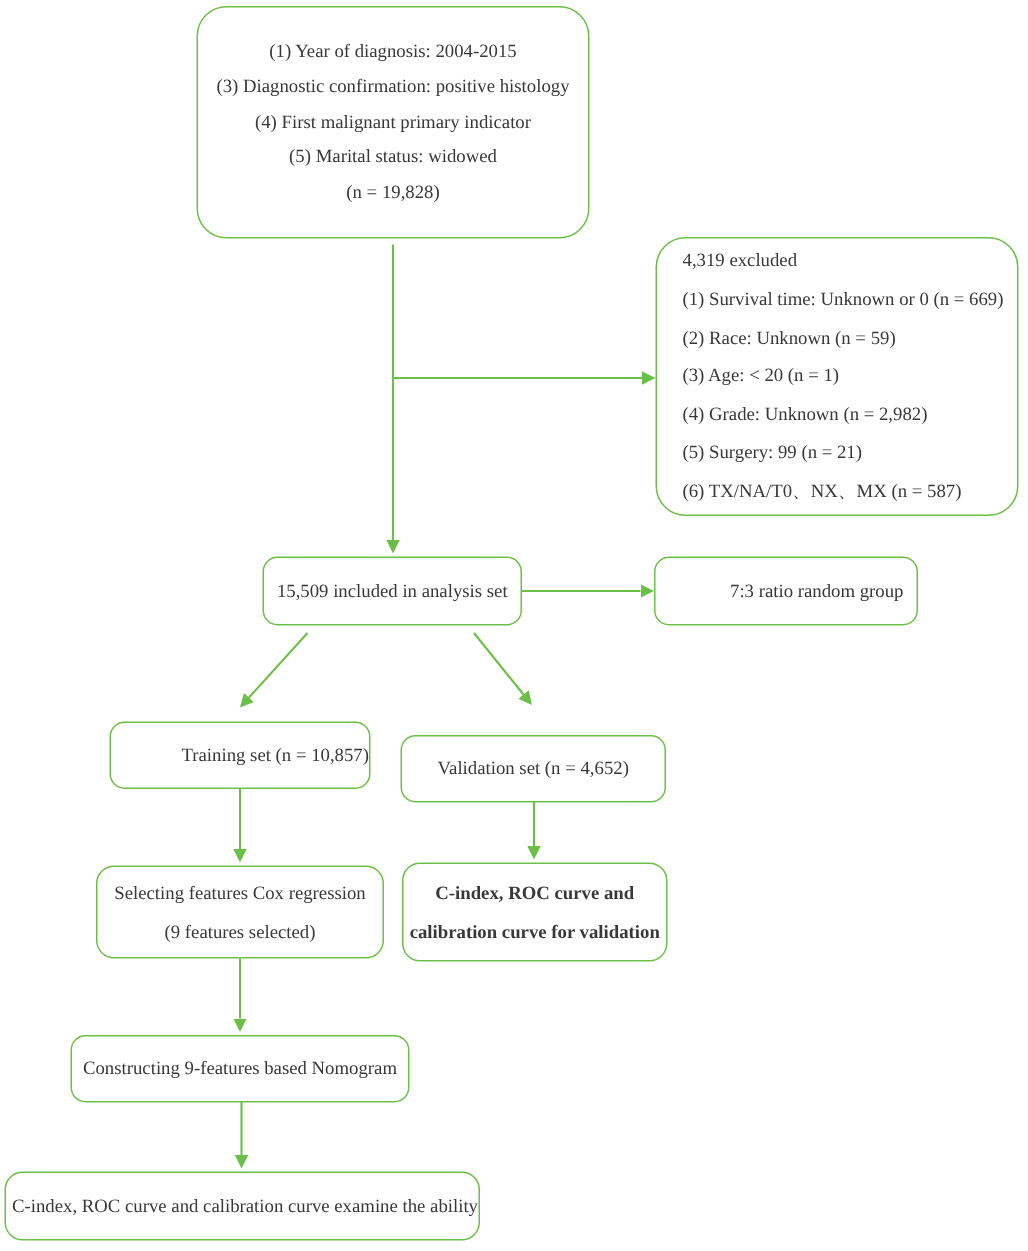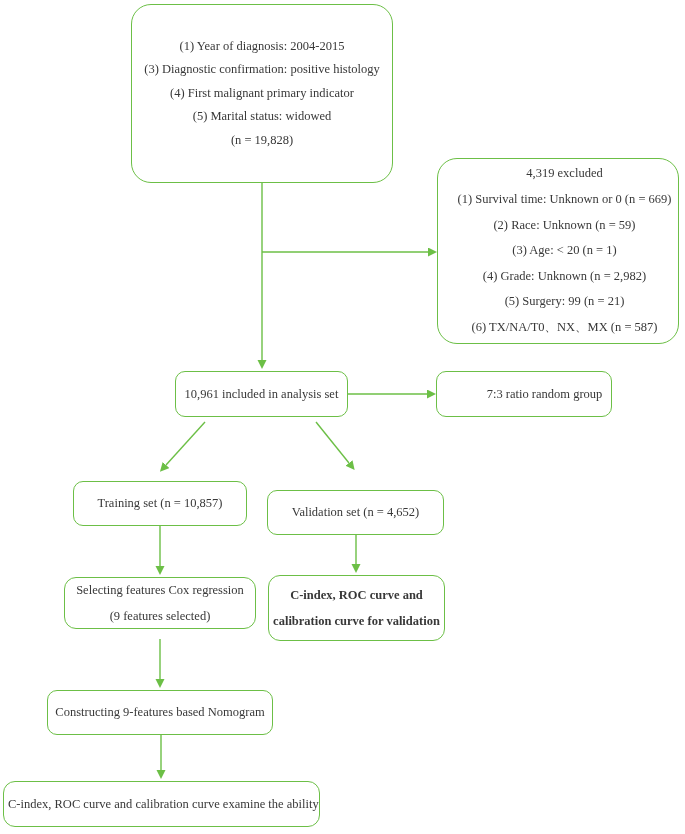--- a/index.html
+++ b/index.html
@@ -16,27 +16,27 @@
   svg.connectors .arrowhead{fill:var(--connector,#6cbf46);}
   .node{
     position:absolute;box-sizing:border-box;
     border:1.8px solid var(--box-border,#6cbf46);
     border-radius:10px;background:#ffffff;
     display:flex;flex-direction:column;justify-content:center;align-items:center;
     text-align:center;font-size:12.5px;line-height:23px;
   }
   .node.left{align-items:flex-start;text-align:left;}
   .nline{width:100%;}
-  #n-criteria{left:131px;top:4px;width:262px;height:179px;border-radius:20px;line-height:23.4px;padding:0 3px;}
-  #n-excluded{left:437px;top:158px;width:242px;height:186px;border-radius:20px;line-height:25.6px;padding:4px 4px 4px 17px;text-align:center;}
+  #n-criteria{left:131px;top:4px;width:262px;height:155px;border-radius:20px;line-height:23.4px;padding:0 3px;}
+  #n-excluded{left:437px;top:158px;width:242px;height:186px;border-radius:20px;line-height:25.6px;padding:4px 4px 4px 17px;}
   #n-analysis{left:175px;top:371px;width:173px;height:46px;}
   #n-ratio{left:436px;top:371px;width:176px;height:46px;padding-left:41px;}
-  #n-training{left:73px;top:481px;width:174px;height:45px;}
+  #n-training{left:73px;top:481px;width:174px;height:45px;text-align:right;}
   #n-validation{left:267px;top:490px;width:177px;height:45px;}
-  #n-cox{left:64px;top:577px;width:192px;height:52px;border-radius:12px;line-height:26px;}
+  #n-cox{left:64px;top:577px;width:192px;height:62px;border-radius:12px;line-height:26px;}
   #n-valmetrics{left:268px;top:575px;width:177px;height:66px;border-radius:12px;line-height:26px;font-weight:bold;}
   #n-nomogram{left:47px;top:690px;width:226px;height:45px;}
   #n-final{left:3px;top:781px;width:317px;height:46px;border-radius:12px;padding-left:4px;}
 </style>
 </head>
 <body>
 
 <div class="stage">
 
   <svg class="connectors" viewBox="0 0 685 834" aria-hidden="true">
@@ -68,21 +68,21 @@
     <div class="nline">4,319 excluded</div>
     <div class="nline">(1) Survival time: Unknown or 0 (n = 669)</div>
     <div class="nline">(2) Race: Unknown (n = 59)</div>
     <div class="nline">(3) Age: &lt; 20 (n = 1)</div>
     <div class="nline">(4) Grade: Unknown (n = 2,982)</div>
     <div class="nline">(5) Surgery: 99 (n = 21)</div>
     <div class="nline">(6) TX/NA/T0、NX、MX (n = 587)</div>
   </div>
 
   <div class="node" id="n-analysis">
-    <div class="nline">10,961 included in analysis set</div>
+    <div class="nline">15,509 included in analysis set</div>
   </div>
 
   <div class="node" id="n-ratio">
     <div class="nline">7:3 ratio random group</div>
   </div>
 
   <div class="node" id="n-training">
     <div class="nline">Training set (n = 10,857)</div>
   </div>
 

